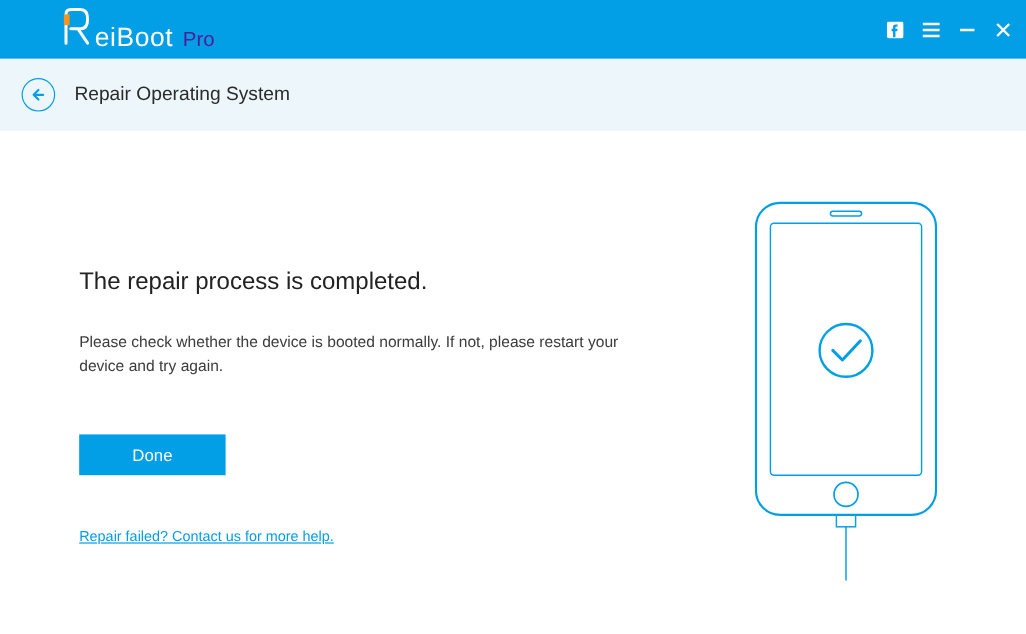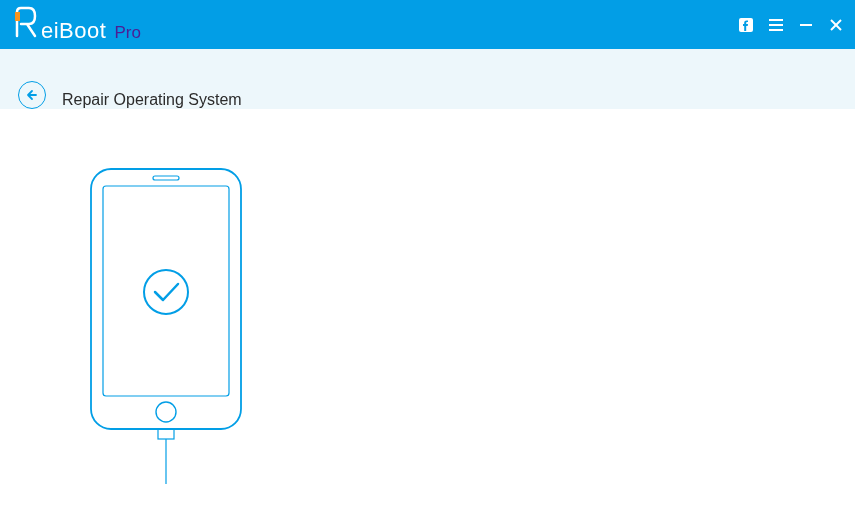--- a/index.html
+++ b/index.html
@@ -18,20 +18,21 @@
       justify-content: space-between;
       padding: 0 10px 0 15px;
     }
     .titlebar-left {
       display: flex;
       align-items: center;
     }
     .logo {
       display: flex;
       align-items: baseline;
+      margin-left: 38px;
     }
     .logo-icon {
       width: 22px;
       height: 32px;
       margin-right: 4px;
     }
     .logo-main {
       color: #fff;
       font-size: 22px;
       font-weight: 500;
@@ -53,21 +54,21 @@
       display: flex;
       align-items: center;
       justify-content: center;
       width: 18px;
       height: 18px;
     }
     .subheader {
       height: 60px;
       background: #edf7fb;
       display: flex;
-      align-items: flex-end;
+      align-items: center;
       padding: 0 18px;
     }
     .back-btn {
       width: 28px;
       height: 28px;
       border: 1.5px solid #029ee6;
       border-radius: 50%;
       display: flex;
       align-items: center;
       justify-content: center;
@@ -168,20 +169,28 @@
 <div class="subheader">
   <div class="back-btn">
     <svg width="12" height="12" viewBox="0 0 12 12">
       <path d="M 2 6 L 10 6 M 2 6 L 6 2 M 2 6 L 6 10" stroke="#029ee6" stroke-width="1.8" fill="none" stroke-linecap="round" stroke-linejoin="round"></path>
     </svg>
   </div>
   <div class="subheader-title">Repair Operating System</div>
 </div>
 
 <div class="content">
+  <div class="left-col">
+    <h2 class="heading">The repair process is completed.</h2>
+    <p class="desc">Please check whether the device is booted normally. If not, please restart your device and try again.</p>
+    <button class="done-btn">Done</button>
+    <div>
+      <a class="help-link">Repair failed? Contact us for more help.</a>
+    </div>
+  </div>
   <div class="right-col">
     <svg width="170" height="320" viewBox="0 0 170 320">
 
       <rect x="10" y="5" width="150" height="260" rx="20" ry="20" fill="none" stroke="#029ee6" stroke-width="1.8"></rect>
 
       <rect x="22" y="22" width="126" height="210" rx="3" fill="none" stroke="#029ee6" stroke-width="1.2"></rect>
 
       <rect x="72" y="12" width="26" height="4" rx="2" fill="none" stroke="#029ee6" stroke-width="1.2"></rect>
 
       <circle cx="85" cy="248" r="10" fill="none" stroke="#029ee6" stroke-width="1.4"></circle>

